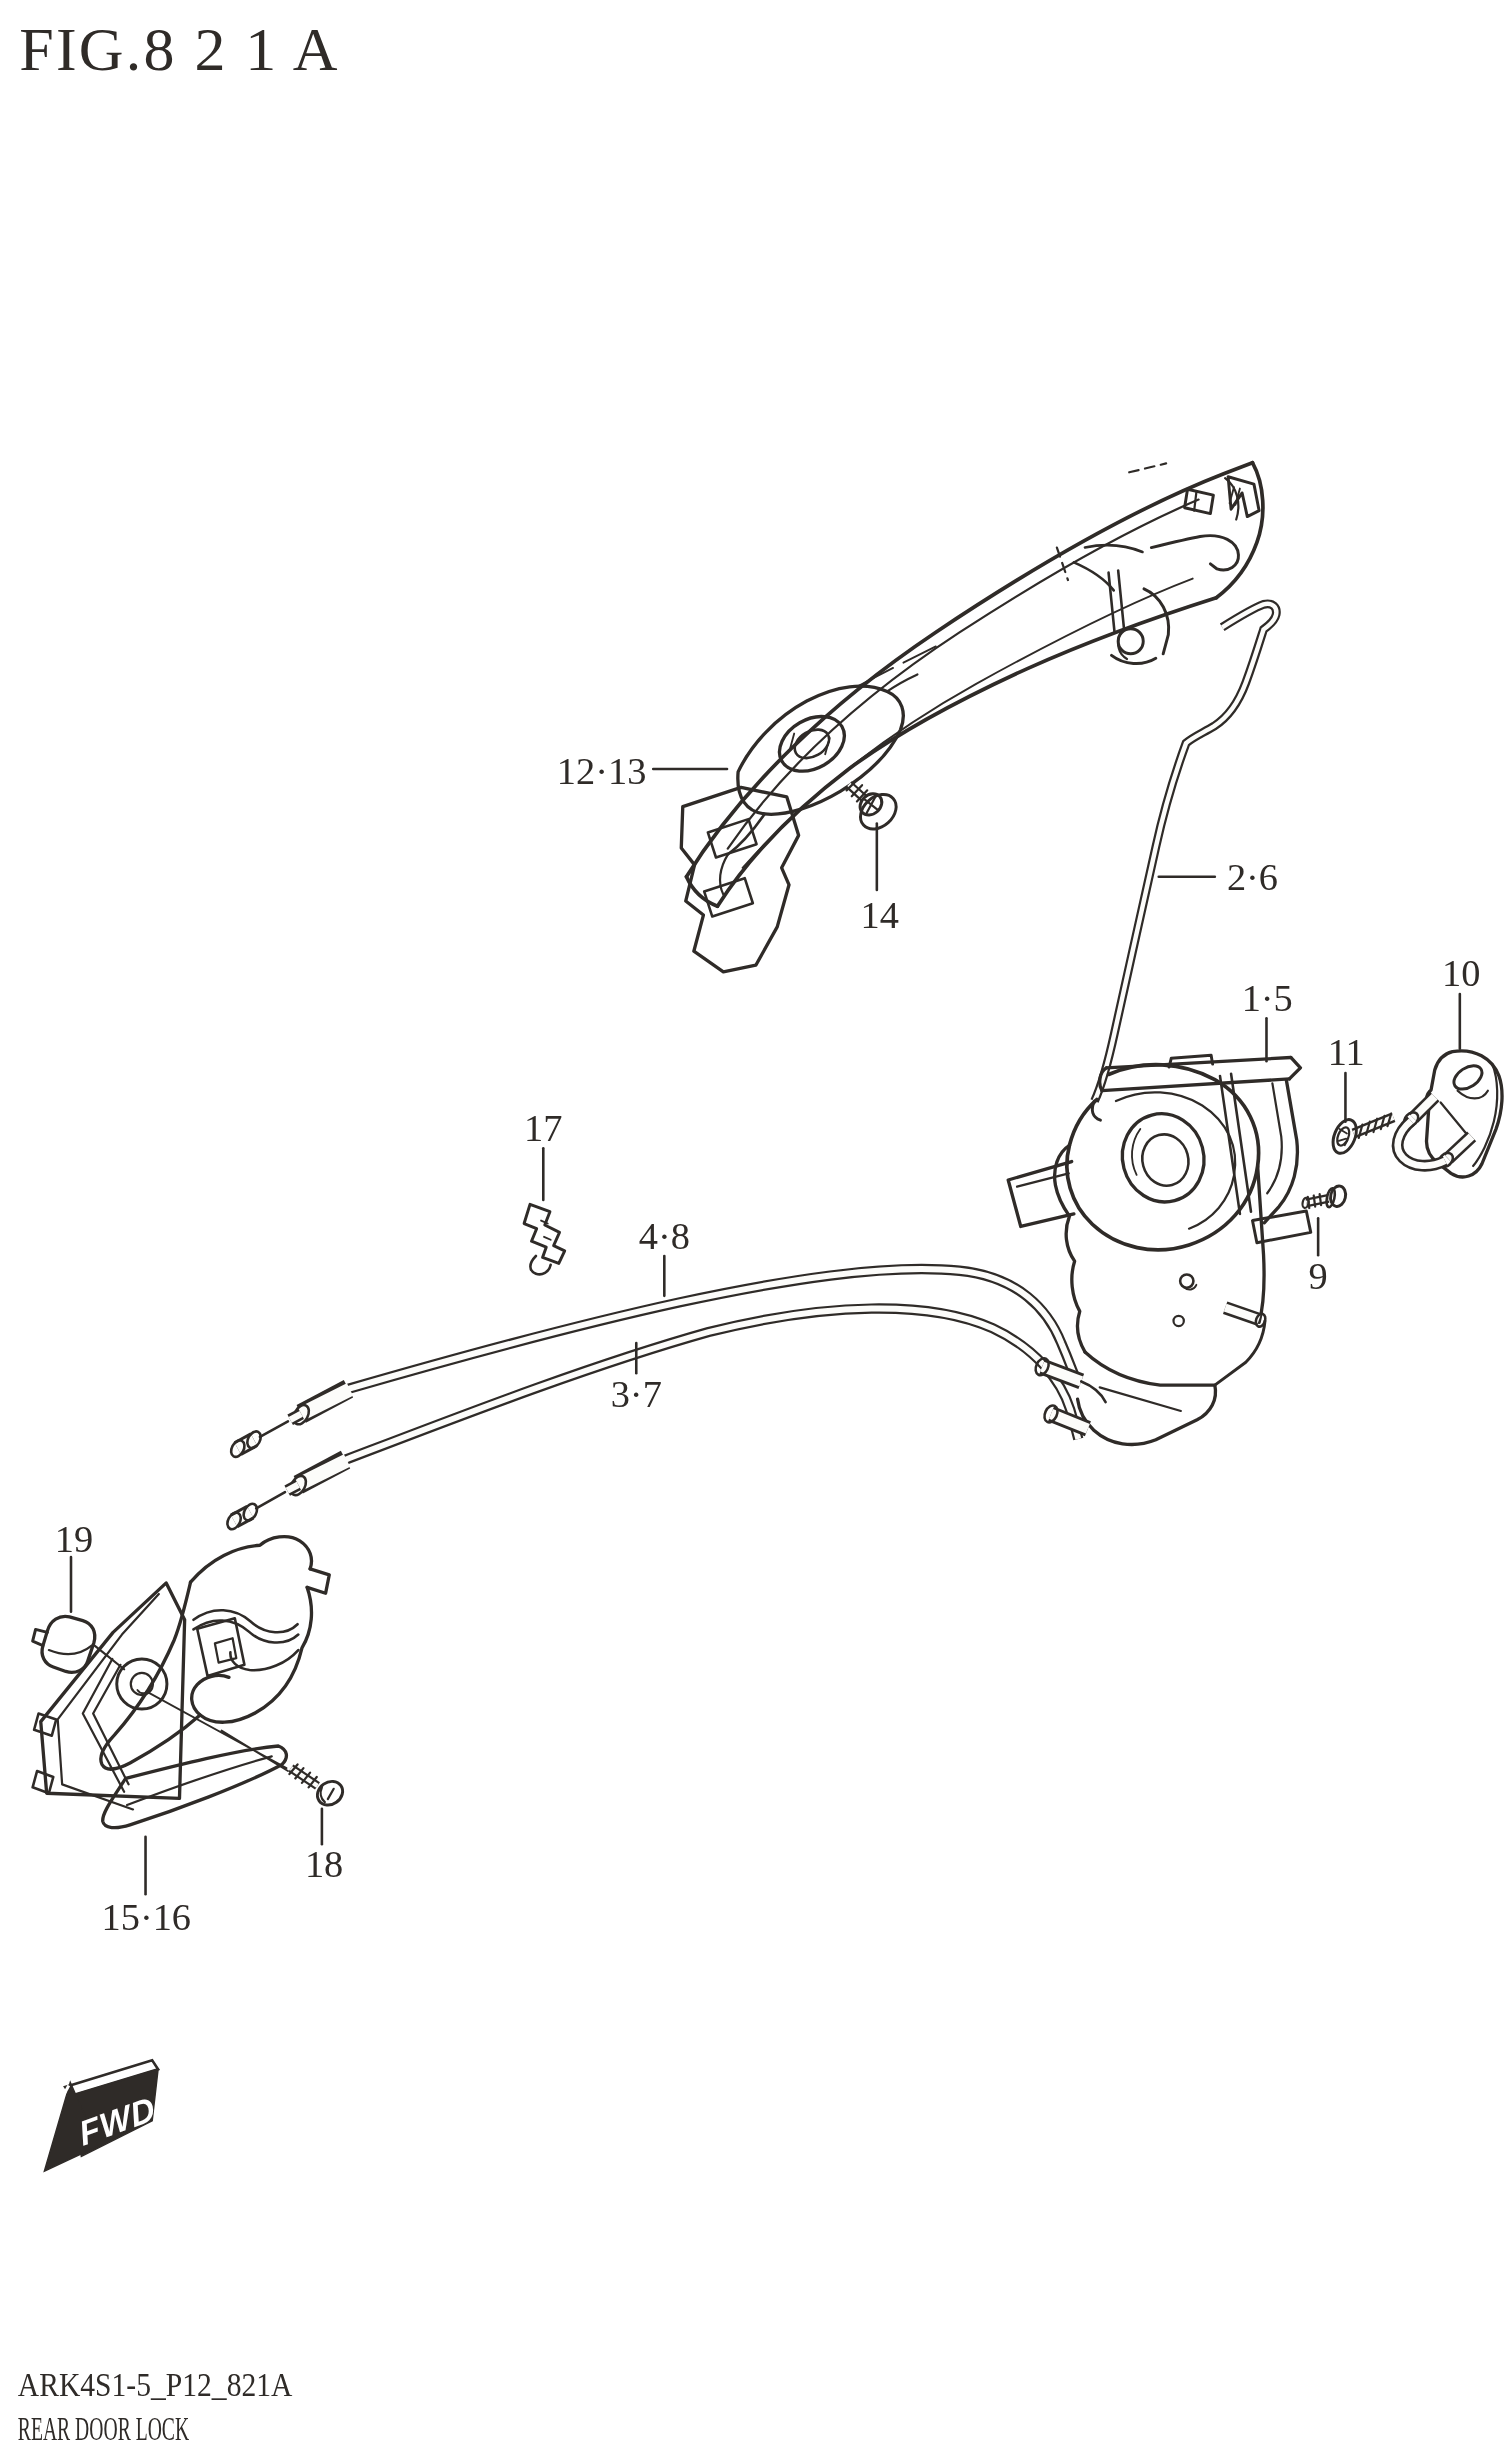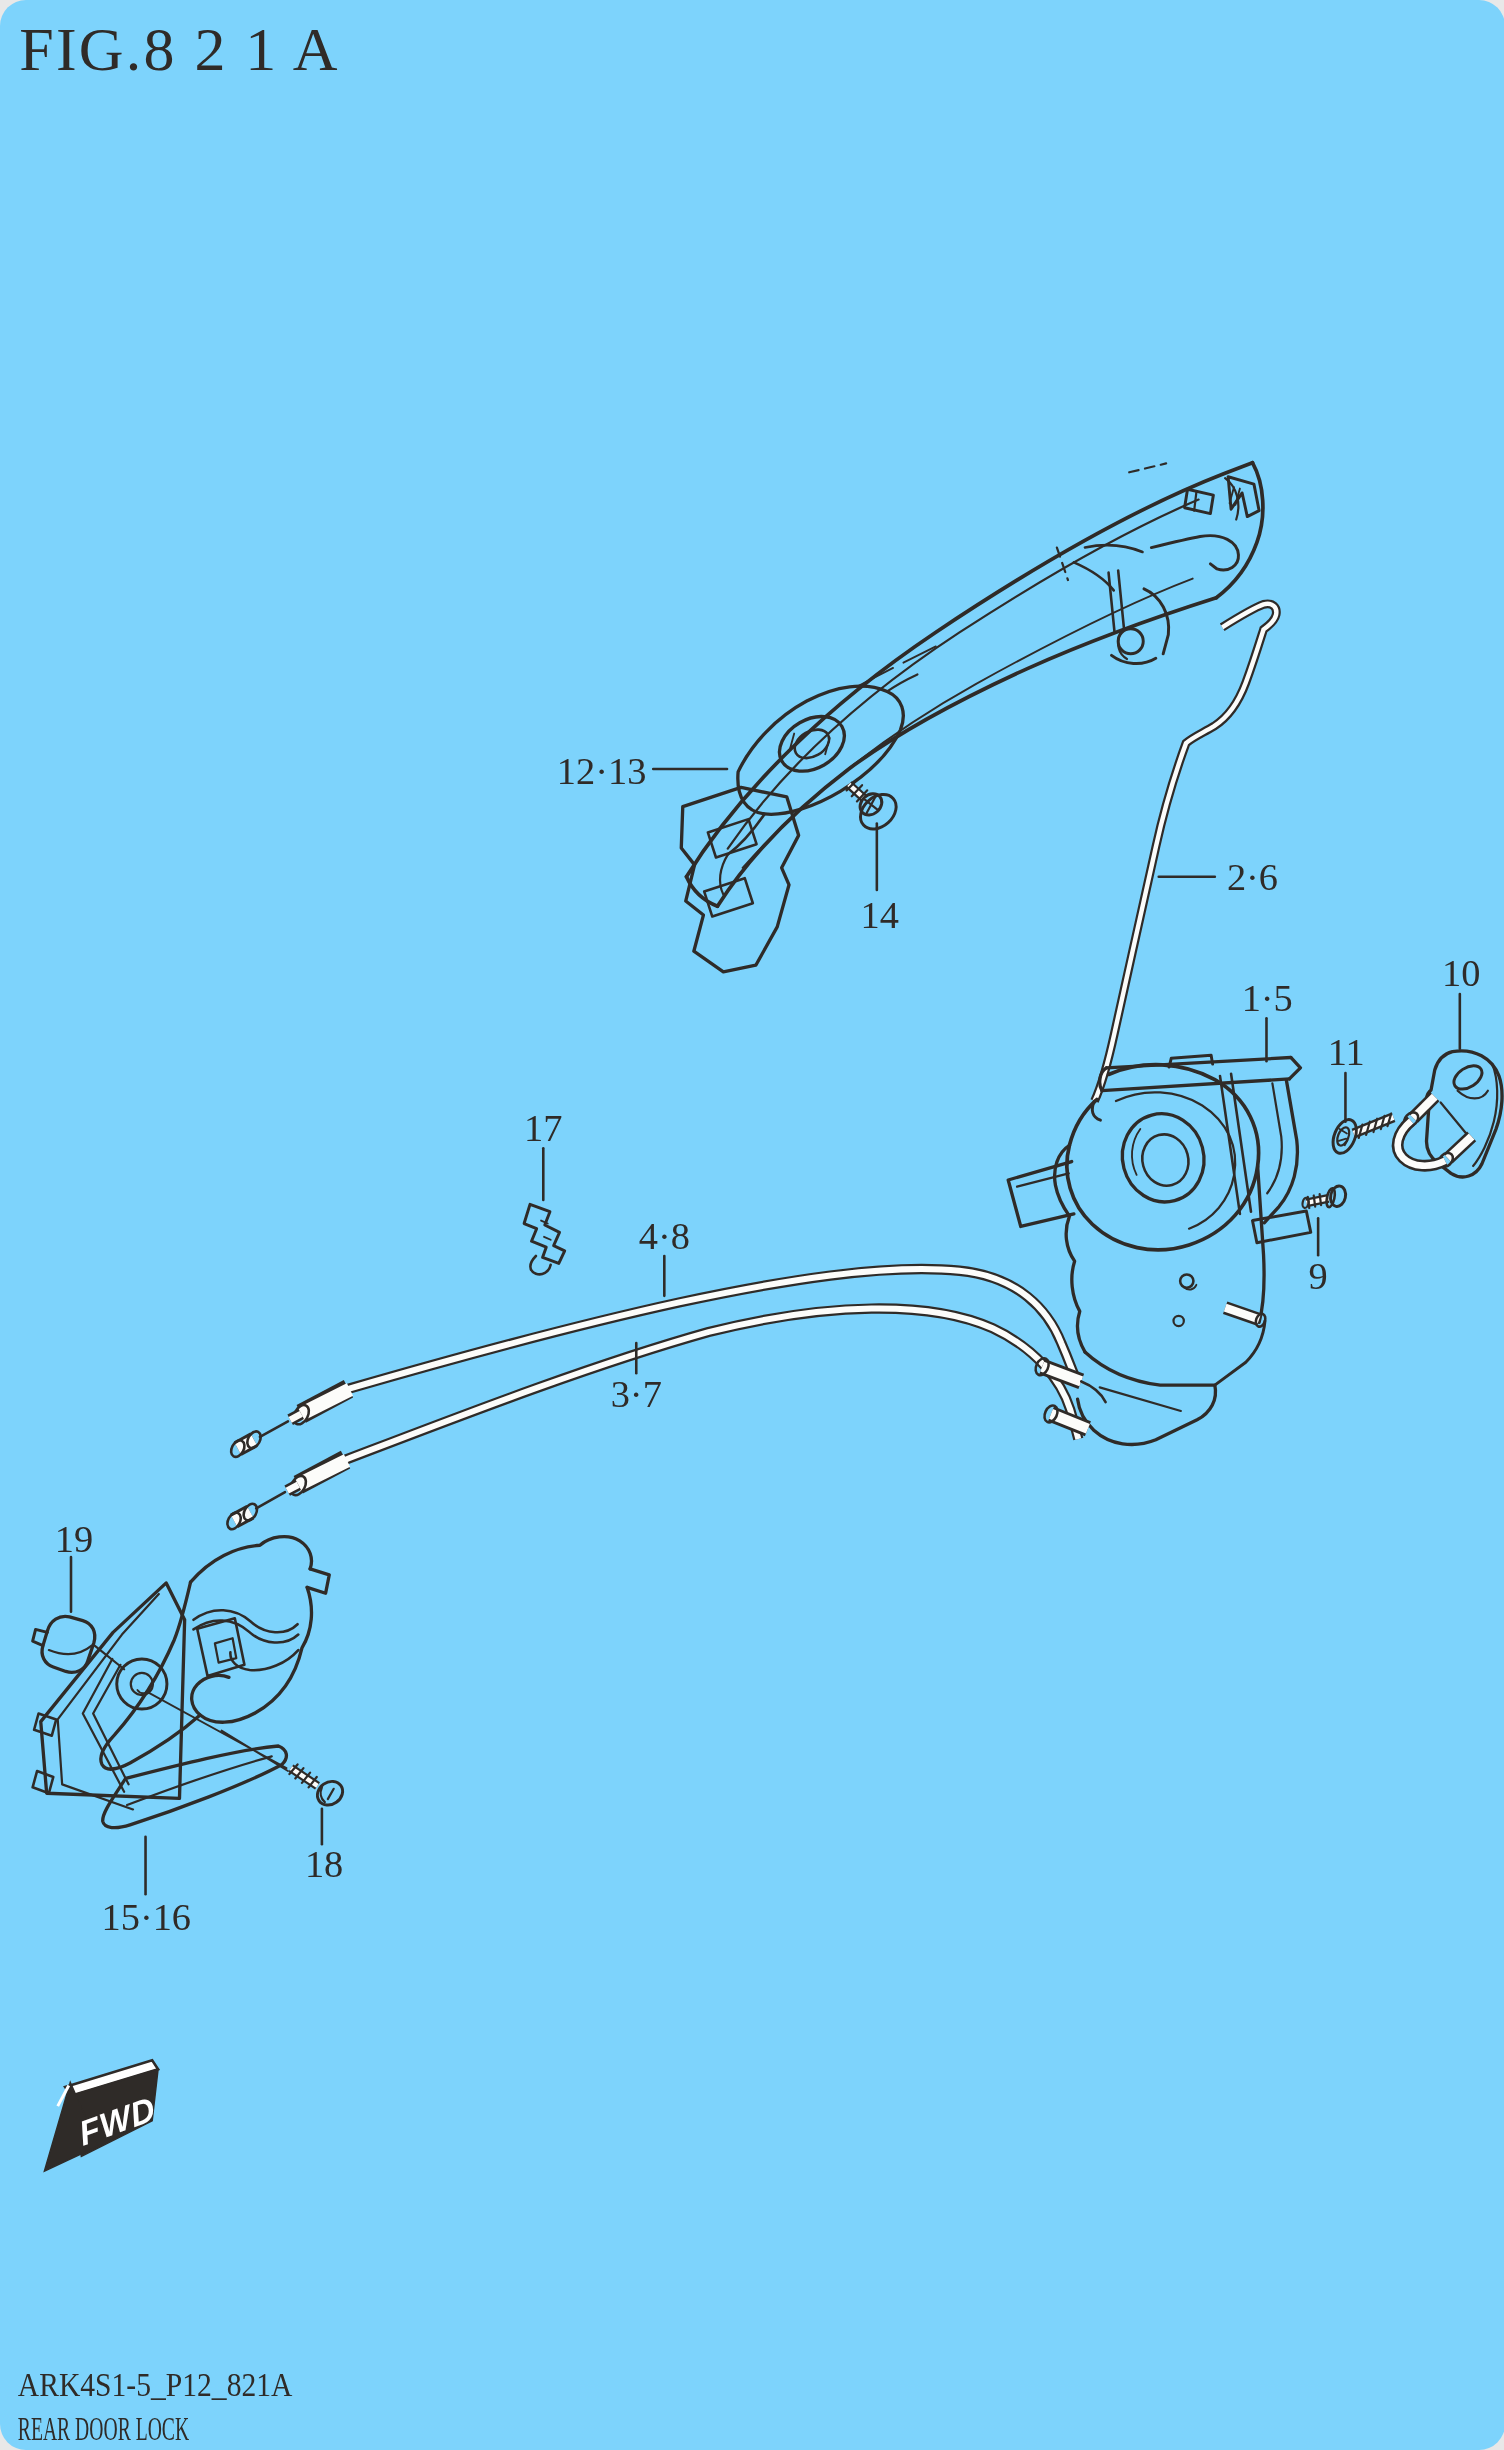--- a/index.html
+++ b/index.html
@@ -1,22 +1,21 @@
 <!DOCTYPE html>
 <html style="font-size:11.8px"><head>
 <meta charset="utf-8">
 <style>
   html,body{margin:0;padding:0;background:#e8e8e8;}
   .page{
     position:relative;
     width:1505px;height:2450px;
-    background:#7dd3fc;
+    background:#ffffff;
     font-family:"Liberation Serif","DejaVu Serif",serif;
     overflow:hidden;
-    border-radius:26px;
   }
   svg{display:block;width:1505px;height:2450px;}
   .ink{stroke:#2f2b28;fill:none;stroke-linecap:round;stroke-linejoin:round;}
   .bgline{stroke:#fcfcfa;fill:none;stroke-linecap:butt;}
   .inkbutt{stroke:#2f2b28;fill:none;stroke-linecap:butt;}
   text{fill:#2f2b28;}
   .callout{font-size:52px;font-family:"Liberation Serif","DejaVu Serif",serif;}
   .titleTxt{font-size:84px;letter-spacing:3px;}
   .footerTxt{font-size:47px;}
   .fwdTxt{font-family:"Liberation Sans","DejaVu Sans",sans-serif;

